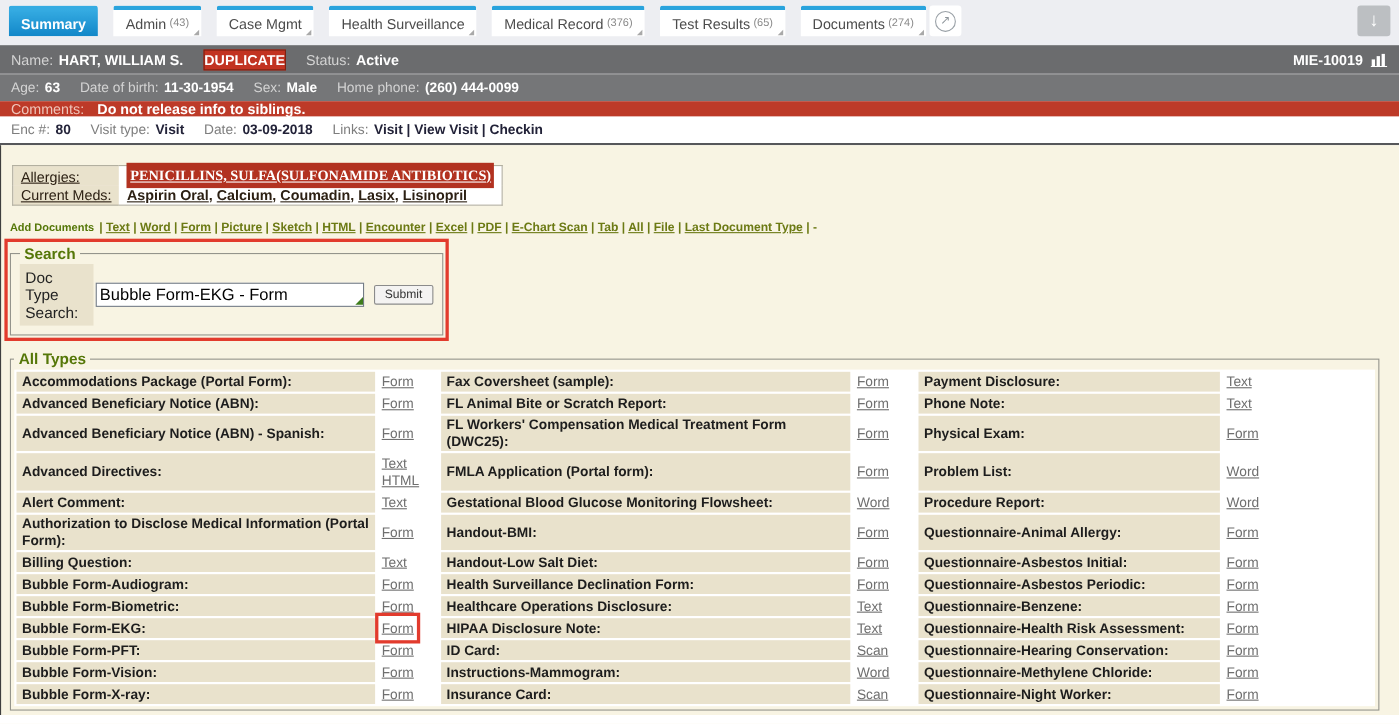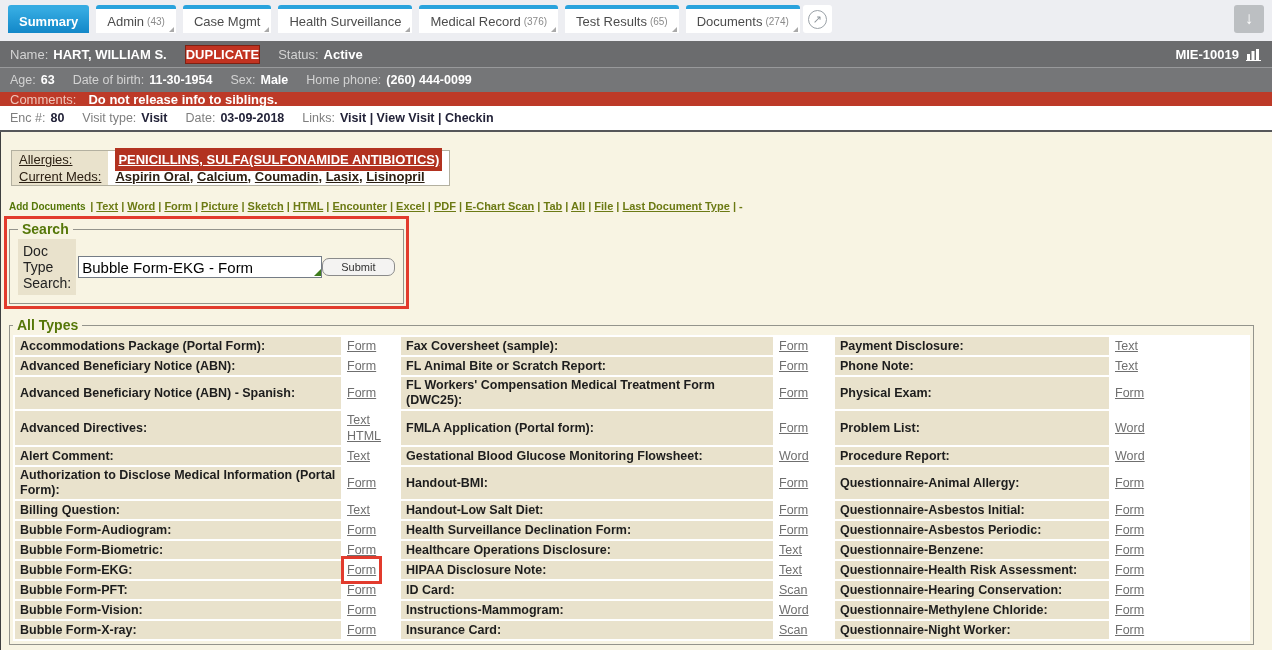--- a/index.html
+++ b/index.html
@@ -36,51 +36,51 @@
   .content{height:518px;background:var(--content_cream,#f8f4e3);border-left:1px solid #3f3f3f;box-sizing:border-box;padding-top:8px;}
   .actions{margin-left:10px;font-size:13.5px;font-weight:bold;color:#2c2013;}
   .actions a{color:#2c2013;text-decoration:underline;}
   .hl-box{outline:3px solid var(--annotation_red,#e23b2d);outline-offset:2px;}
   .hl-box-sm{outline:3px solid var(--annotation_red,#e23b2d);outline-offset:3px;}
 
   .chart-info{margin:10px 0 0 10px;border-collapse:collapse;background:#fff;border:1px solid #b3b0a0;font-size:13px;}
   .chart-info td{padding:1px 7px;}
   .chart-info .ci-label{background:var(--tan_cell,#e9e2cc);}
   .chart-info .ci-label a{color:#2c2013;text-decoration:underline;}
-  .allergy-cell a{background:var(--allergy_red,#b23220);color:#fff;font-weight:bold;text-decoration:underline;padding:4px 3px;}
+  .allergy-cell a{background:var(--allergy_red,#b23220);color:#fff;font-weight:bold;text-decoration:underline;padding:4px 3px;font-family:Liberation Serif, serif;}
   .meds-cell{font-weight:bold;color:#2c2013;}
   .meds-cell a{color:#2c2013;font-weight:bold;text-decoration:underline;}
 
   .adddoc-header{margin:10px 0 0 8px;white-space:nowrap;}
   .adddoc-title{font-size:10px;font-weight:bold;color:var(--heading_green,#557708);}
   .type-links{font-size:11px;font-weight:bold;color:var(--link_olive,#6c7a14);}
   .type-links a{color:var(--link_olive,#6c7a14);text-decoration:underline;}
 
   fieldset{border:1px solid #94948c;margin:0;}
   legend{font-size:14px;font-weight:bold;color:var(--heading_green,#557708);padding:0 4px;}
   .search-fs{width:394px;margin:7px 0 0 8px;padding:2px 8px 8px;box-sizing:border-box;}
   .search-row{display:flex;align-items:center;}
   .search-label{background:var(--tan_cell,#e9e2cc);padding:4px 5px;font-size:14px;color:#222;}
   .input-wrap{position:relative;margin-left:2px;}
   .search-input{width:236px;height:20px;border:1px solid #747c86;font-size:15px;font-family:inherit;padding:0 3px;box-sizing:content-box;}
   .input-wrap::after{content:"";position:absolute;right:1px;bottom:2px;border-left:7px solid transparent;border-bottom:7px solid #3e7c1c;}
-  .submit-btn{margin-left:0;font-size:11px;font-family:inherit;padding:2px 18px;background:#f4f3f2;border:1px solid #8b8b8b;border-radius:7px;color:#333;cursor:pointer;}
+  .submit-btn{margin-left:9px;font-size:11px;font-family:inherit;padding:2px 9px;background:#f4f3f2;border:1px solid #8b8b8b;border-radius:2px;color:#333;cursor:pointer;}
 
   .alltypes-fs{margin:13px 18px 0 8px;padding:2px 3px 3px;}
   .types-table{width:100%;border-collapse:separate;border-spacing:2px;background:#fff;font-size:12.5px;}
   .types-table td{vertical-align:middle;}
   .types-table td.lbl{background:var(--tan_cell,#e9e2cc);font-weight:bold;color:#1d1d1d;padding:1px 5px;line-height:15px;}
   .types-table td.lnk{background:#fff;padding:1px 4px;}
   .types-table a{color:#6f6f6f;text-decoration:underline;display:block;width:fit-content;line-height:16px;}
 </style>
 </head>
 <body>
 
 <div class="tabbar">
-  <span id="tabs-container" style="display:flex;gap:7px;">
+  <span id="tabs-container" style="display:flex;gap:14px;">
       <div class="tab active">
         <span class="tab-label">Summary</span>
       </div>
       <div class="tab">
         <span class="tab-label">Admin</span>
         <span class="tab-count">(43)</span>
         <span class="tab-caret"></span>
       </div>
       <div class="tab">
         <span class="tab-label">Case Mgmt</span>

